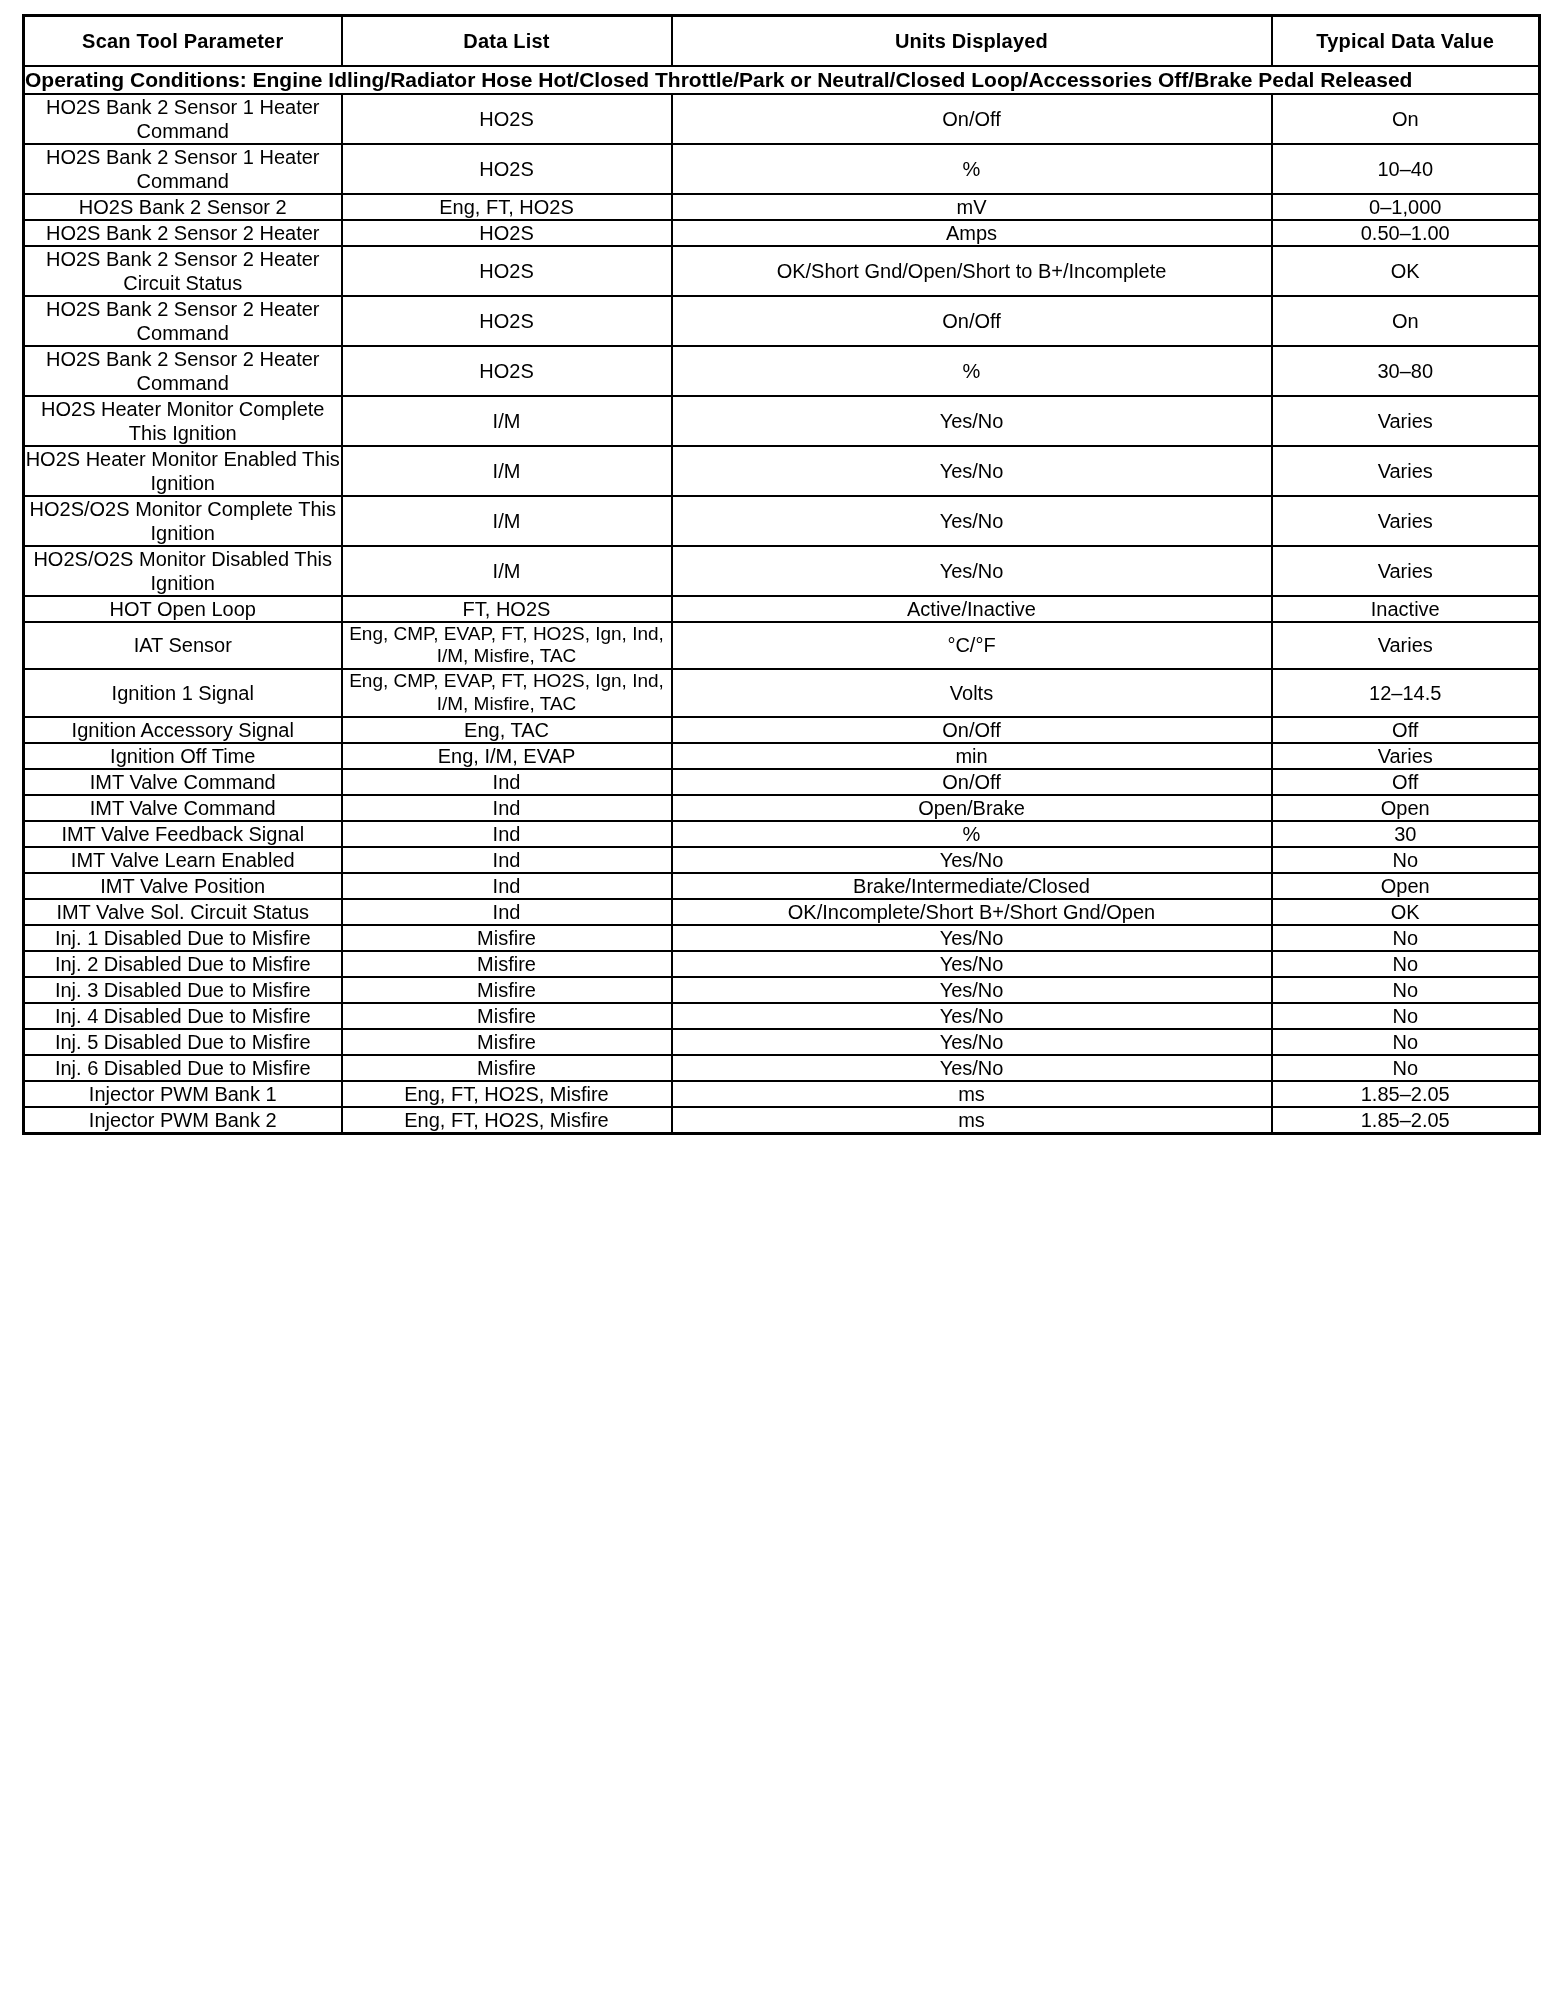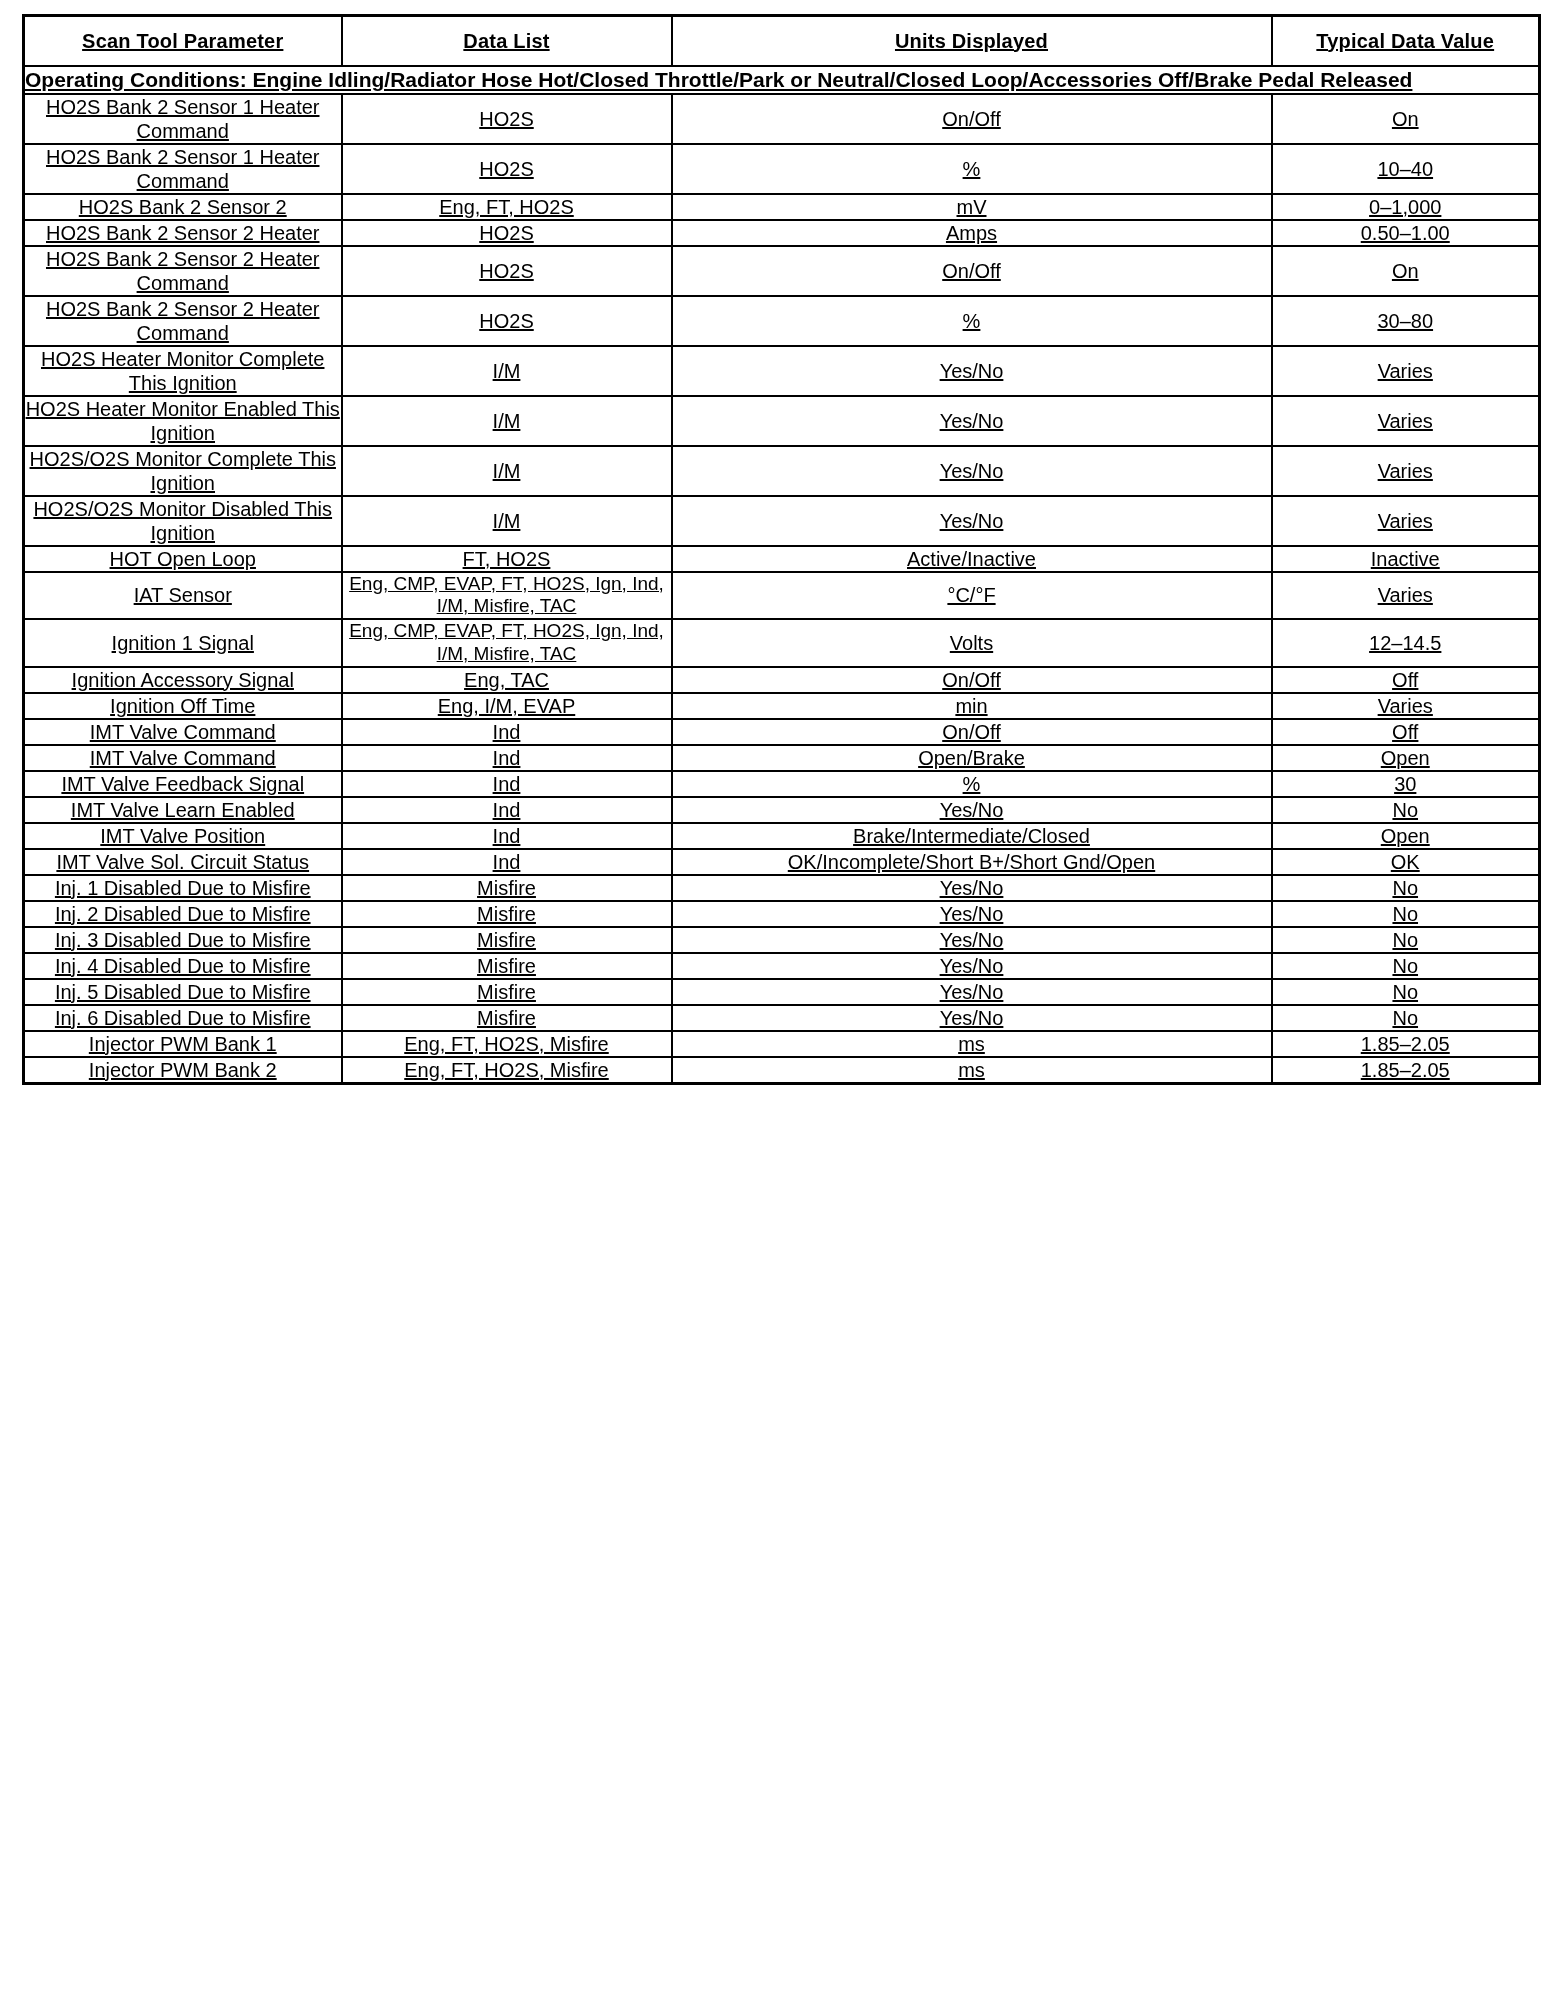--- a/index.html
+++ b/index.html
@@ -11,21 +11,20 @@
     width: 1568px;
     height: 2016px;
     font-family: "Liberation Sans", sans-serif;
     color: #000000;
   }
   .page {
     box-sizing: border-box;
     width: 1332px;
     height: 2016px;
     padding: 14px 18px 0 22px;
-    text-decoration: underline;
   }
   table.spec {
     border-collapse: collapse;
     width: 1516px;
     table-layout: fixed;
     border: 3px solid #000;
   }
   table.spec col.c0 { width: 318px; }
   table.spec col.c1 { width: 330px; }
   table.spec col.c2 { width: 600px; }
@@ -111,20 +110,26 @@
           <td class="ctr">mV</td>
           <td class="ctr">0–1,000</td>
         </tr>
         <tr>
           <td class="param">HO2S Bank 2 Sensor 2 Heater</td>
           <td class="ctr">HO2S</td>
           <td class="ctr">Amps</td>
           <td class="ctr">0.50–1.00</td>
         </tr>
         <tr>
+          <td class="param">HO2S Bank 2 Sensor 2 Heater Circuit Status</td>
+          <td class="ctr">HO2S</td>
+          <td class="ctr">OK/Short Gnd/Open/Short to B+/Incomplete</td>
+          <td class="ctr">OK</td>
+        </tr>
+        <tr>
           <td class="param">HO2S Bank 2 Sensor 2 Heater Command</td>
           <td class="ctr">HO2S</td>
           <td class="ctr">On/Off</td>
           <td class="ctr">On</td>
         </tr>
         <tr>
           <td class="param">HO2S Bank 2 Sensor 2 Heater Command</td>
           <td class="ctr">HO2S</td>
           <td class="ctr">%</td>
           <td class="ctr">30–80</td>

